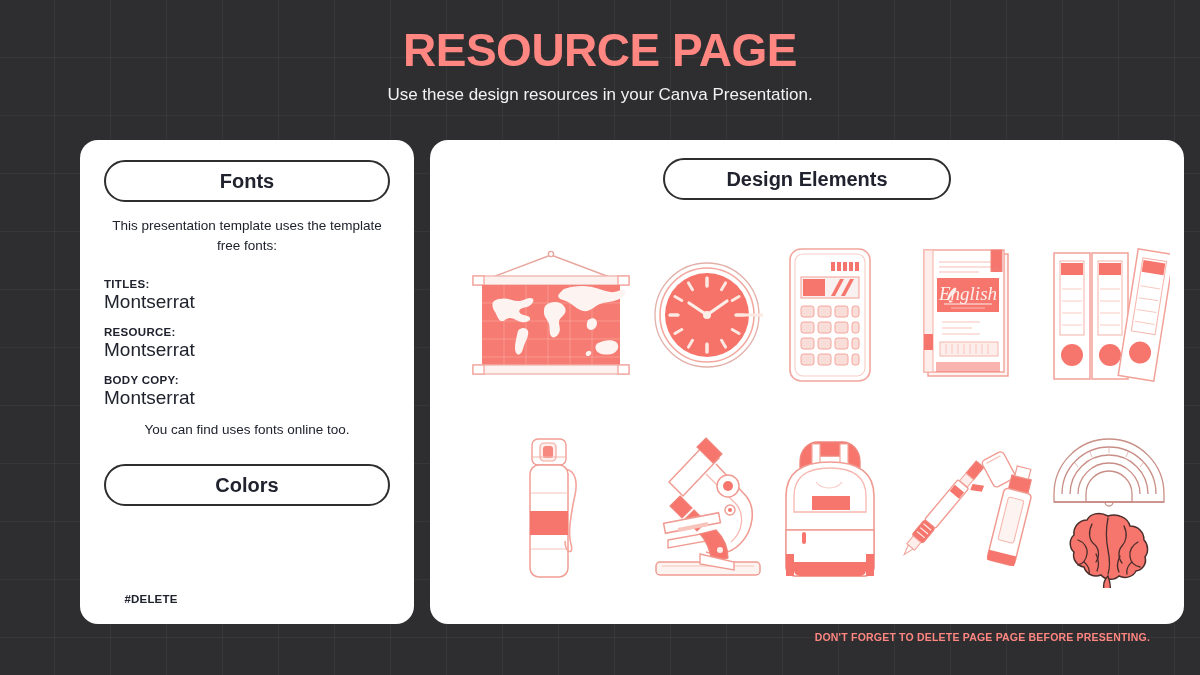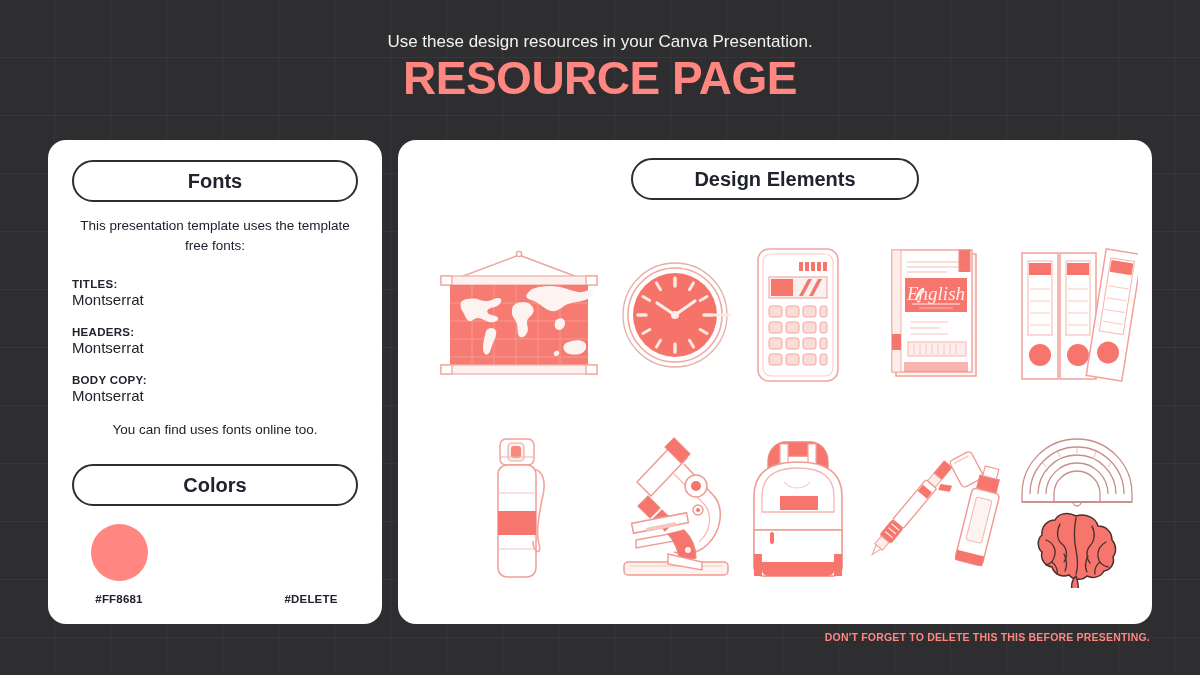--- a/index.html
+++ b/index.html
@@ -30,21 +30,21 @@
     font-size: 46px; font-weight: 700; letter-spacing: -0.5px;
     color: #ff8681; line-height: 1.15;
   }
   #page-subtitle {
     margin-top: 8px; font-size: 17px; font-weight: 400;
     color: #f2f2f2;
   }
 
   
   .card {
-    position: absolute; background: #ffffff; border-radius: 18px;
+    position: absolute; background: #ffffff; border-radius: 18px; margin-left: 32px;
   }
   #fonts-card { left: 48px; top: 140px; width: 334px; height: 484px; }
   #elements-card { left: 398px; top: 140px; width: 754px; height: 484px; text-decoration: underline; }
 
   .pill {
     border: 2px solid #2e2e30; border-radius: 30px;
     height: 42px; display: flex; align-items: center; justify-content: center;
     background: #fff;
   }
   .pill-label { font-size: 20px; font-weight: 700; color: #20232e; }
@@ -55,21 +55,21 @@
 
   .intro {
     position: absolute; left: 24px; top: 76px; width: 286px;
     text-align: center; font-size: 13.5px; color: #20232e; line-height: 1.45;
   }
   .font-group { position: absolute; left: 24px; width: 286px; text-align: left; }
   #fg-titles { top: 138px; }
   #fg-headers { top: 186px; }
   #fg-body   { top: 234px; }
   .font-role { font-size: 11.5px; font-weight: 700; color: #20232e; letter-spacing: .3px; }
-  .font-name { font-size: 15px; font-weight: 400; color: #20232e; margin-top: 1px; }
+  .font-name { font-size: 19px; font-weight: 400; color: #20232e; margin-top: 1px; }
   .outro {
     position: absolute; left: 12px; top: 282px; width: 310px;
     text-align: center; font-size: 13.5px; color: #20232e;
   }
 
   
   #swatches {
     position: absolute; left: 24px; top: 384px; width: 286px;
     display: flex; justify-content: space-between; padding: 0 6px;
   }
@@ -93,56 +93,52 @@
   }
 </style>
 </head>
 <body>
 
 <div id="grid-bg"></div>
 
 <div id="page">
 
   <div id="header">
+    <div id="page-title">RESOURCE PAGE</div>
     <div id="page-subtitle">Use these design resources in your Canva Presentation.</div>
-    <div id="page-title">RESOURCE PAGE</div>
   </div>
 
   <div class="card" id="fonts-card">
 
     <div class="pill" id="fonts-pill">
       <span class="pill-label">Fonts</span>
     </div>
 
     <div class="intro">This presentation template uses the template free fonts:</div>
 
     <div class="font-group" id="fg-titles">
       <div class="font-role">TITLES:</div>
       <div class="font-name">Montserrat</div>
     </div>
     <div class="font-group" id="fg-headers">
-      <div class="font-role">HEADERS:</div>
+      <div class="font-role">RESOURCE:</div>
       <div class="font-name">Montserrat</div>
     </div>
     <div class="font-group" id="fg-body">
       <div class="font-role">BODY COPY:</div>
       <div class="font-name">Montserrat</div>
     </div>
 
     <div class="outro">You can find uses fonts online too.</div>
 
     <div class="pill" id="colors-pill">
       <span class="pill-label">Colors</span>
     </div>
 
     <div id="swatches">
-      <div class="swatch">
-        <div class="dot" style="background:#ff8681;"></div>
-        <div class="hex">#FF8681</div>
-      </div>
       <div class="swatch">
         <div class="dot" style="background:#ffffff;"></div>
         <div class="hex">#DELETE</div>
       </div>
     </div>
   </div>
 
   <div class="card" id="elements-card">
 
     <div class="pill" id="elements-pill">
@@ -414,14 +410,14 @@
               <path d="M74 48 c-4 3 -6 8 -5 12"></path>
             </g>
             <path d="M50 62 c2 6 3 10 2 14 l-6 0 c-1 -5 0 -10 4 -14z" fill="#f6766d" stroke="#4a2e2b" stroke-width="1.4"></path>
           </g>
         </svg>
       </div>
 
     </div>
   </div>
 
-  <div id="footer-note">DON'T FORGET TO DELETE THIS THIS BEFORE PRESENTING.</div>
+  <div id="footer-note">DON'T FORGET TO DELETE PAGE PAGE BEFORE PRESENTING.</div>
 </div>
 
 </body></html>

